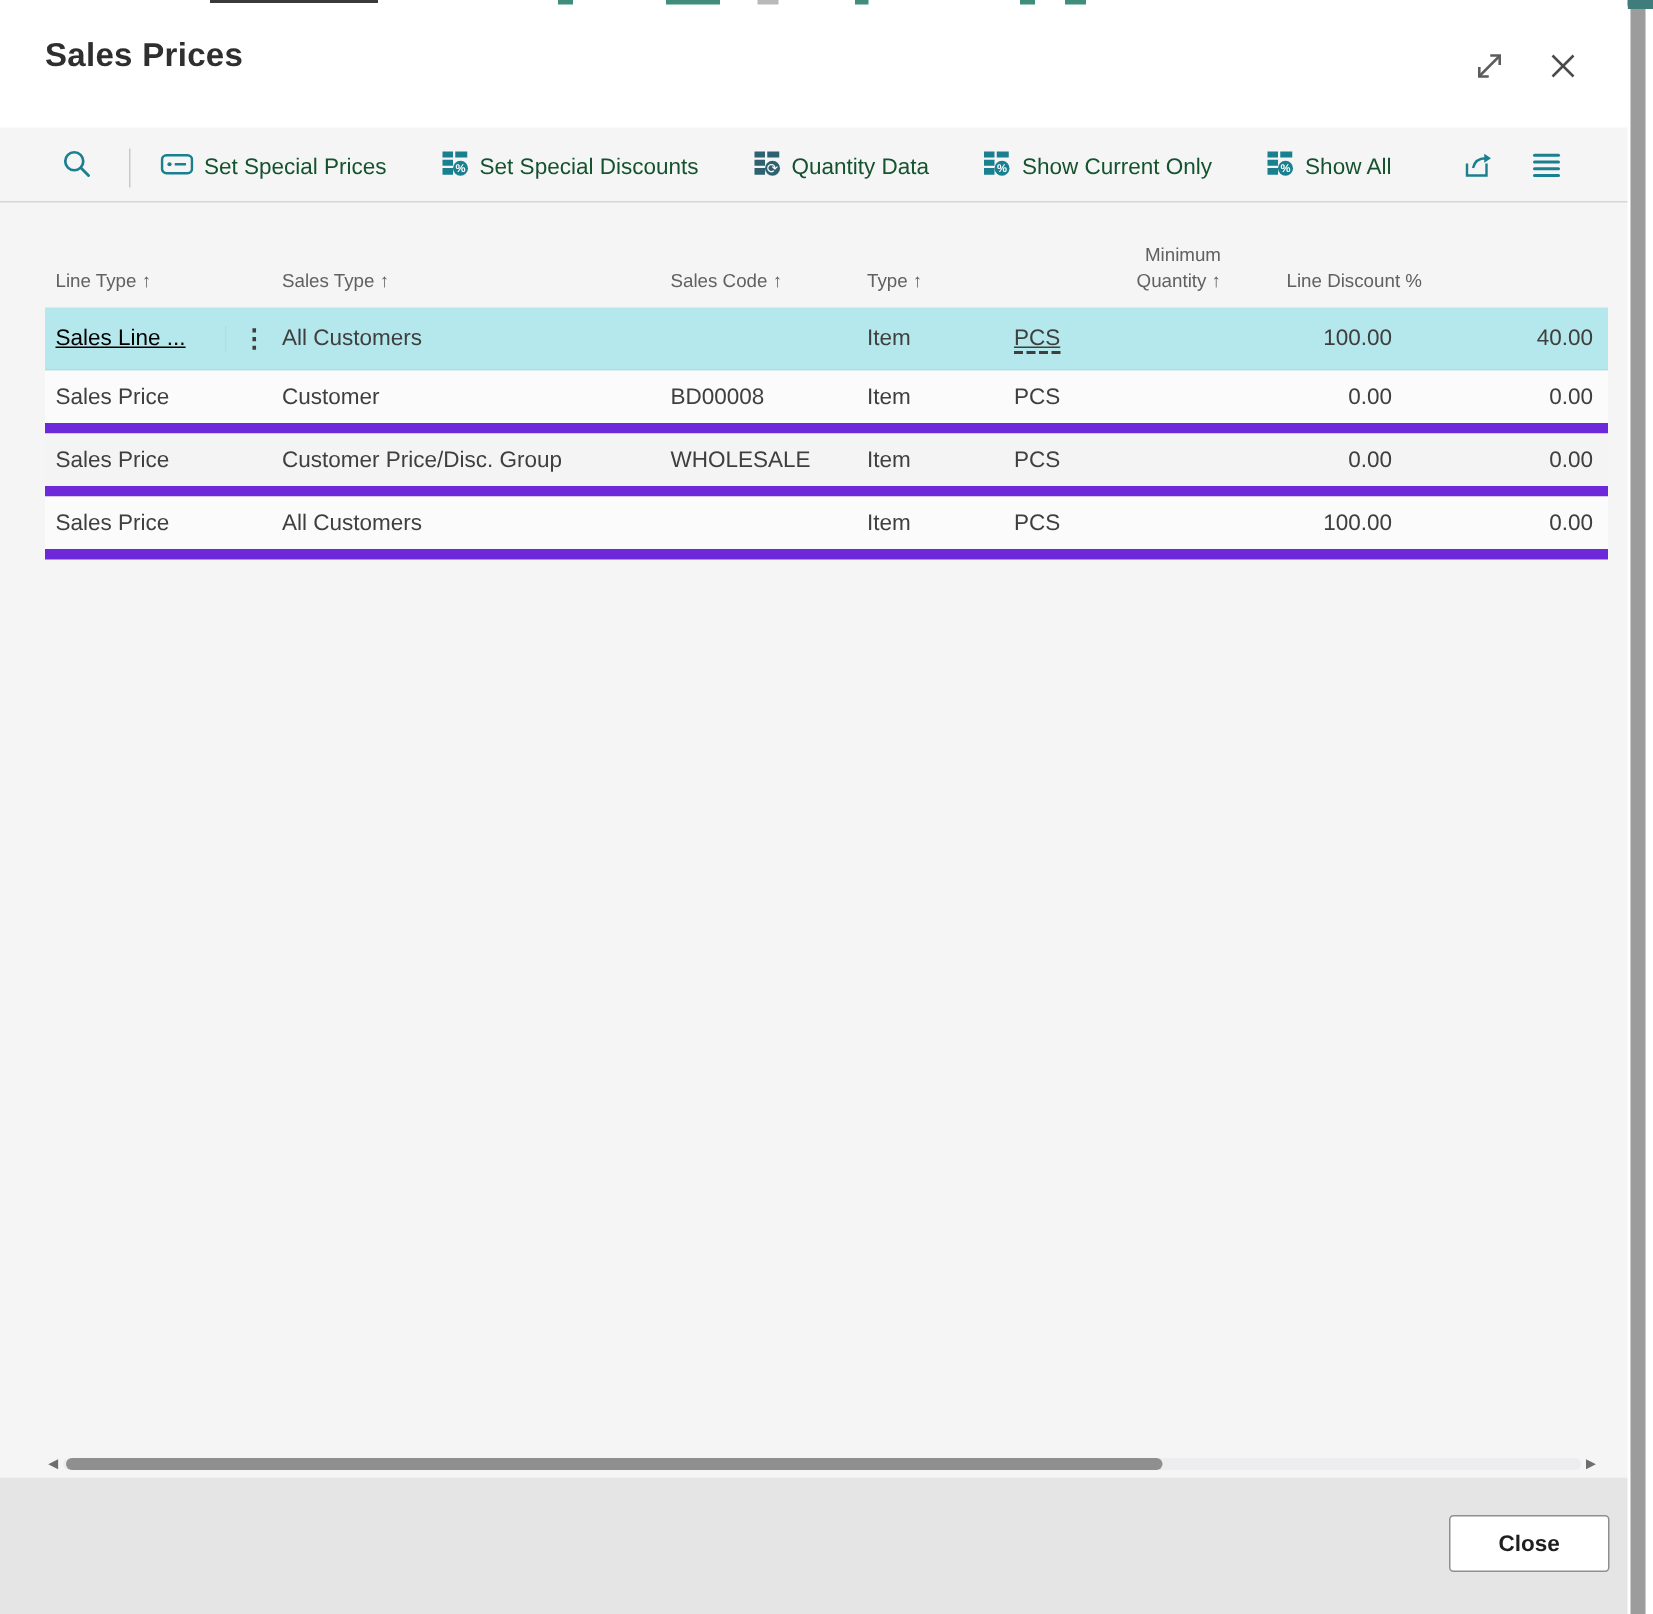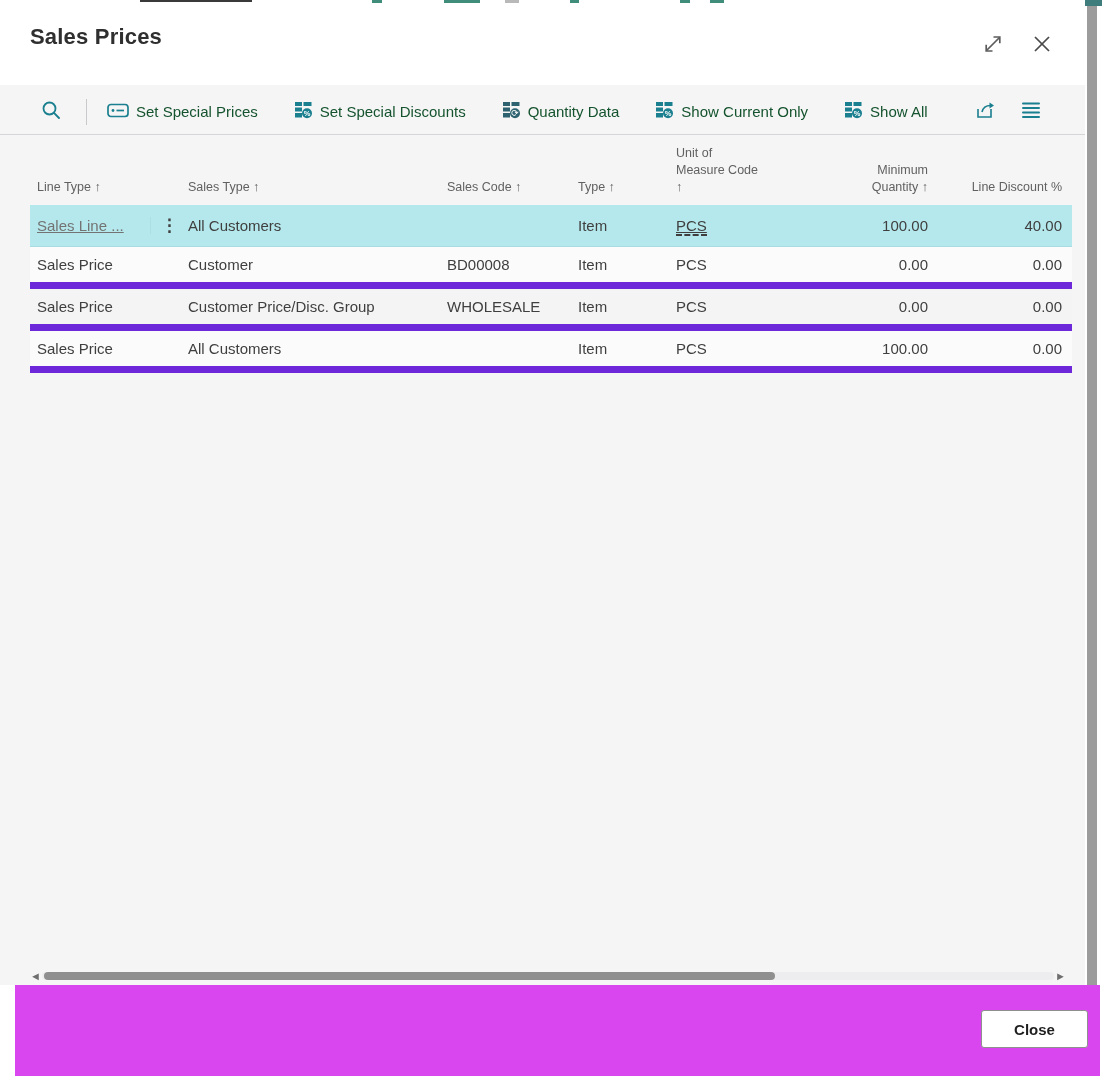--- a/index.html
+++ b/index.html
@@ -46,34 +46,34 @@
   .row.selected { background:#b5e8ec; border-bottom:1px solid #aadde1; }
   .c-linetype { width:120px; padding-left:7px; overflow:hidden; white-space:nowrap; }
   .c-menu { width:38px; text-align:center; border-left:1px solid rgba(0,0,0,0.04); }
   .hdr-row .c-menu { border-left:none; }
   .c-salestype { width:259px; }
   .c-salescode { width:131px; }
   .c-type { width:98px; }
   .c-uom { width:114px; }
   .c-minqty { width:138px; text-align:right; }
   .c-disc { width:134px; text-align:right; }
-  .link { text-decoration:underline; color:#737373; cursor:pointer; }
+  .link { text-decoration:underline; color:#000000; cursor:pointer; }
   .lookup { text-decoration:underline; border-bottom:2px dashed #3f3f3f; padding-bottom:0px; cursor:pointer; }
   .row-menu { display:inline-block; font-size:17px; color:#3f3f3f; letter-spacing:0; line-height:1; cursor:pointer; font-weight:700; }
 
   
   .hscroll { position:absolute; left:30px; top:884px; width:1036px; height:14px; }
   .hscroll .track { position:absolute; left:12px; top:3px; width:1012px; height:8px; background:#ededef; border-radius:4px; }
   .hscroll .thumb { position:absolute; left:14px; top:3px; width:731px; height:8px; background:#8f8f8f; border-radius:4px; cursor:pointer; }
   .scroll-arrow { position:absolute; top:1px; font-size:11px; color:#6e6e6e; cursor:pointer; line-height:12px; background:transparent; border:none; padding:0; }
   .scroll-left { left:0; }
   .scroll-right { right:0; }
 
   
-  .footer { position:absolute; left:15px; top:981px; width:1085px; height:91px; background:#d946ef; }
+  .footer { position:absolute; left:0; top:981px; width:1085px; height:91px; background:#e5e5e5; }
   .close-btn { position:absolute; left:966px; top:25px; width:107px; height:38px; background:#fff; border:1px solid #8f8f8f; border-radius:3px; font-family:"Liberation Sans",sans-serif; font-size:15px; font-weight:700; color:#1f1f1f; cursor:pointer; }
 </style>
 </head>
 <body>
 
 <div class="stage">
 
   <div class="top-sliver">
     <div class="sliver-mark" style="left:140px;width:112px;height:2px;background:#3a3a3a;"></div>
     <div class="sliver-mark" style="left:372px;width:10px;background:#3f8d7a;"></div>
@@ -215,21 +215,20 @@
       </div>
 
       <div class="grid">
 
         <div class="hdr-row">
           <div class="hdr-cell c-linetype"><span class="hdr-inner">Line Type ↑</span></div>
           <div class="hdr-cell c-menu"></div>
           <div class="hdr-cell c-salestype"><span class="hdr-inner">Sales Type ↑</span></div>
           <div class="hdr-cell c-salescode"><span class="hdr-inner">Sales Code ↑</span></div>
           <div class="hdr-cell c-type"><span class="hdr-inner">Type ↑</span></div>
-          <div class="hdr-cell c-uom"><span class="hdr-inner" style="width:86px;">Unit of Measure Code ↑</span></div>
           <div class="hdr-cell c-minqty"><span class="hdr-inner" style="width:74px;text-align:right;">Minimum Quantity ↑</span></div>
           <div class="hdr-cell c-disc"><span class="hdr-inner">Line Discount %</span></div>
         </div>
 
         <div class="row selected">
           <div class="c-linetype"><span class="link">Sales Line ...</span></div>
           <div class="c-menu"><span class="row-menu">⋮</span></div>
           <div class="c-salestype">All Customers</div>
           <div class="c-salescode"></div>
           <div class="c-type">Item</div>

